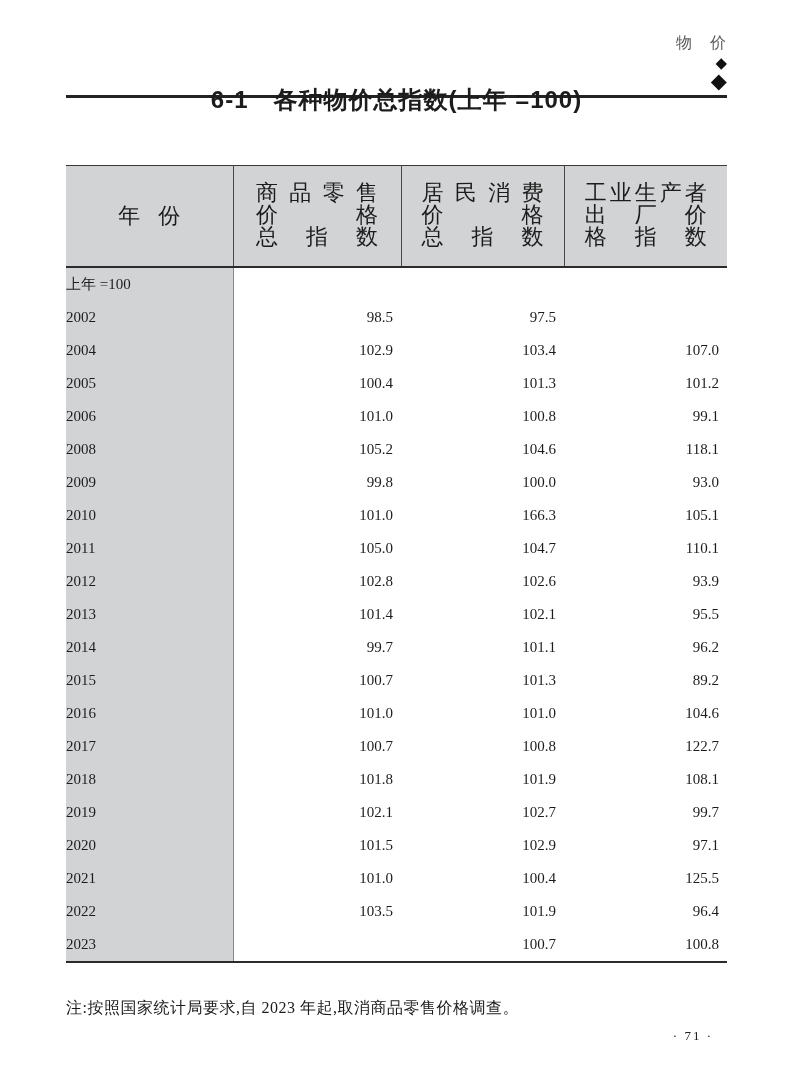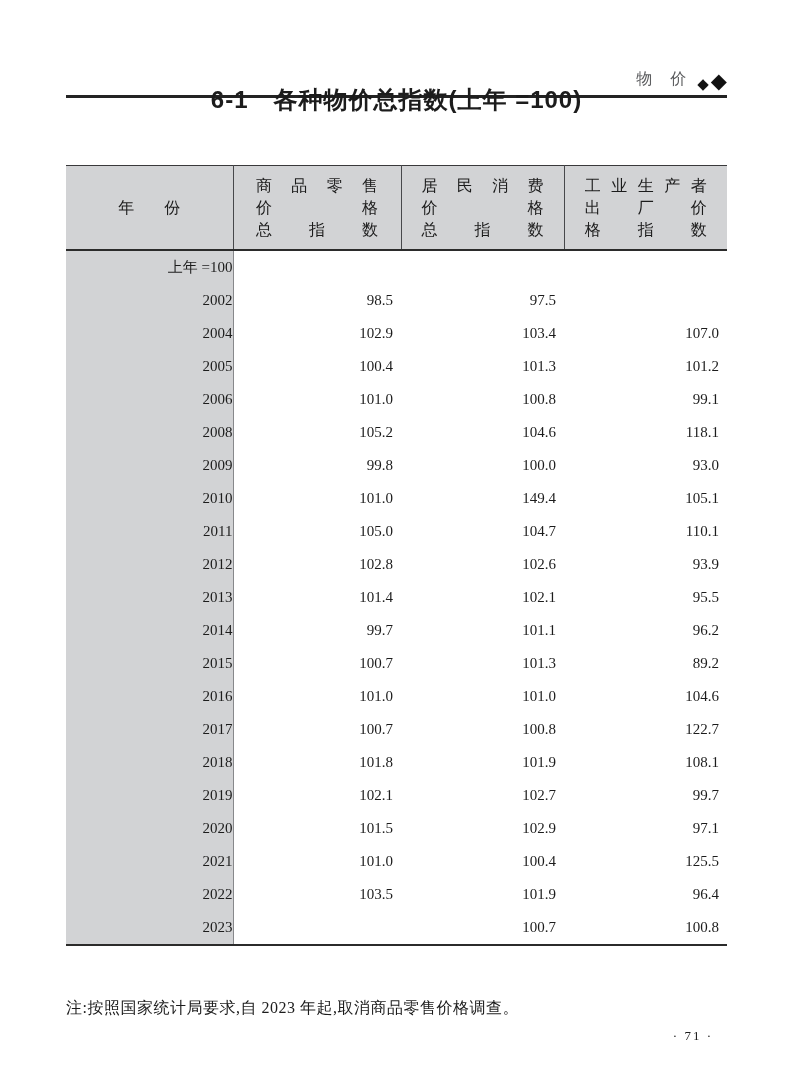--- a/index.html
+++ b/index.html
@@ -6,21 +6,21 @@
   body {
     width:793px; height:1077px; background:#ffffff; position:relative;
     font-family:"Liberation Serif","DejaVu Serif",serif; color:#1c1c1c;
     overflow:hidden;
   }
   .content { position:absolute; left:66px; width:661px; }
 
   
   .page-header {
     top:58px; height:34px;
-    display:flex; align-items:flex-end; justify-content:flex-end;
+    display:flex; align-items:flex-end; justify-content:flex-end;flex-direction:column;
   }
   .chapter-label {
     font-family:"Liberation Sans","DejaVu Sans",sans-serif;
     font-size:16px; color:#5d5e60; letter-spacing:1px;
     padding-bottom:2px;
   }
   .diamond { color:#111; line-height:1; }
   .diamond.small { font-size:15px; margin-left:10px; }
   .diamond.large { font-size:21px; margin-left:2px; }
 
@@ -38,34 +38,34 @@
     border-collapse:collapse; table-layout:fixed;
     border-top:1px solid #39393b; border-bottom:2px solid #2b2b2b;
   }
   .tbl col.c0 { width:167px; }
   .tbl col.c1 { width:168px; }
   .tbl col.c2 { width:163px; }
   .tbl col.c3 { width:163px; }
   .tbl thead th {
     height:67px; background:#d2d3d5; font-weight:normal;
     border-bottom:2px solid #2b2b2b; vertical-align:middle;
-    font-size:16px; padding:8px;
+    font-size:22px; padding:16px;
   }
   .tbl thead th + th { border-left:1px solid #47484b; }
   .just { display:inline-block; }
   .just div {
     text-align:justify; text-align-last:justify;
     line-height:22px; white-space:nowrap;
   }
   th.h0 .just { width:62px; }
   th.h1 .just, th.h2 .just, th.h3 .just { width:122px; }
 
   .tbl tbody td { height:33px; font-size:15px; padding:0; vertical-align:middle; }
   .tbl td.stub {
-    background:#d2d3d5; border-right:1px solid #87888b; text-align:right;
+    background:#d2d3d5; border-right:1px solid #87888b; text-align:left;
   }
   .tbl td.val { text-align:right; padding-right:8px; }
 
   .note { top:998px; font-size:16px; letter-spacing:0.5px; }
 
   .page-num {
     top:1028px; text-align:right; padding-right:14px;
     box-sizing:border-box; font-size:13px; letter-spacing:2px;
   }
 </style>
@@ -138,21 +138,21 @@
         </tr>
         <tr>
           <td class="stub">2009</td>
           <td class="val">99.8</td>
           <td class="val">100.0</td>
           <td class="val">93.0</td>
         </tr>
         <tr>
           <td class="stub">2010</td>
           <td class="val">101.0</td>
-          <td class="val">149.4</td>
+          <td class="val">166.3</td>
           <td class="val">105.1</td>
         </tr>
         <tr>
           <td class="stub">2011</td>
           <td class="val">105.0</td>
           <td class="val">104.7</td>
           <td class="val">110.1</td>
         </tr>
         <tr>
           <td class="stub">2012</td>

